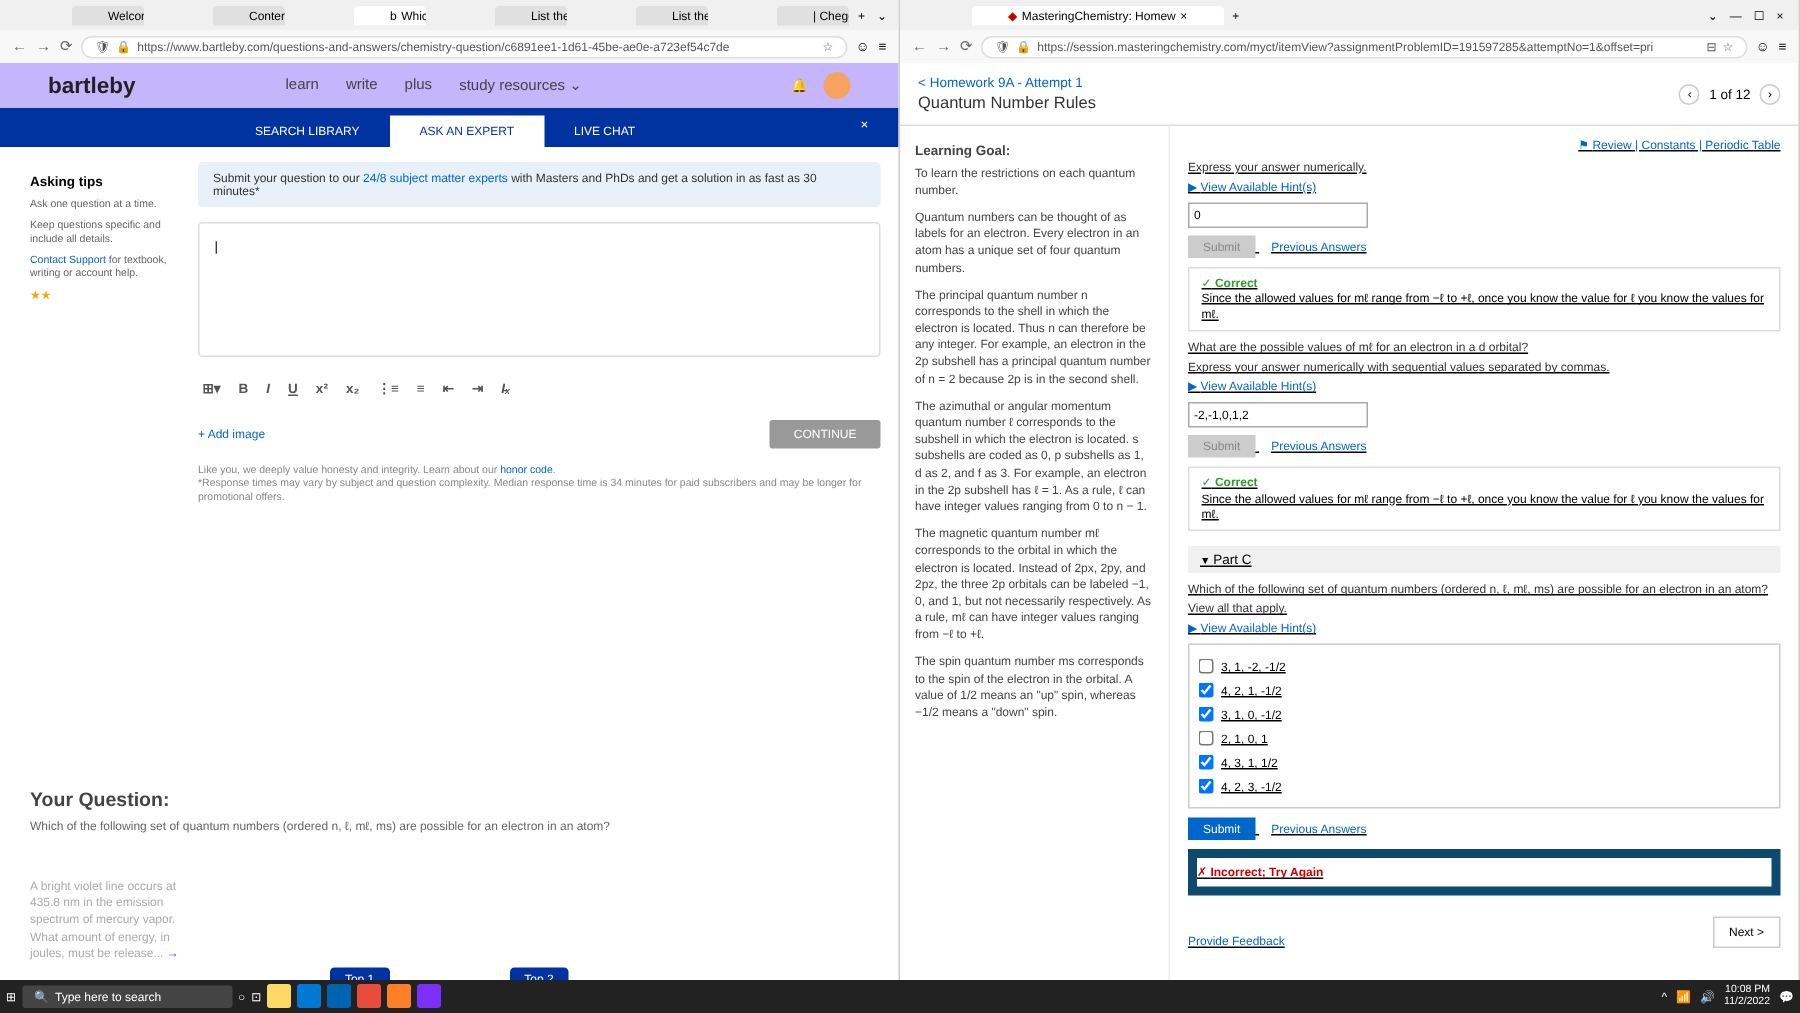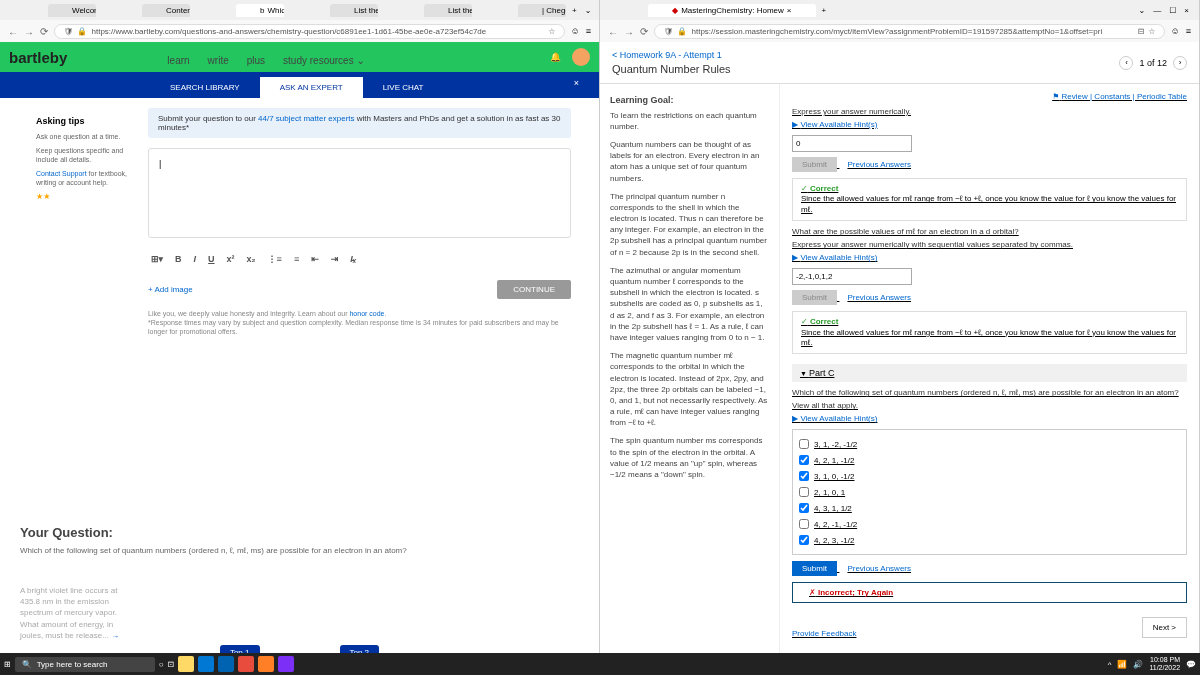--- a/index.html
+++ b/index.html
@@ -10,33 +10,33 @@
     .tab.inactive { background: #e0e0e0; }
     .tab-close { cursor: pointer; font-size: 8px; }
     .tab-new { padding: 0 4px; cursor: pointer; }
     .window-controls { margin-left: auto; display: flex; gap: 8px; padding: 0 6px; }
     .toolbar { display: flex; align-items: center; padding: 3px 8px; gap: 6px; background: #f8f8f8; height: 22px; }
     .nav-btn { cursor: pointer; color: #666; font-size: 10px; }
     .url-bar { flex: 1; background: #fff; border-radius: 10px; padding: 2px 8px; font-size: 8px; color: #555; display: flex; align-items: center; gap: 4px; border: 1px solid #ddd; }
     .lock-icon { font-size: 8px; }
     
     
-    .bartleby-header { display: flex; align-items: flex-end; padding: 6px 9px; background: #22c55e; }
+    .bartleby-header { display: flex; align-items: center; padding: 6px 32px; background: #c4b5fd; }
     .logo { font-size: 15px; font-weight: bold; color: #222; }
     .nav-links { display: flex; gap: 18px; margin-left: 100px; font-size: 10px; color: #444; }
     .nav-link { cursor: pointer; }
     .header-icons { margin-left: auto; display: flex; gap: 10px; align-items: center; }
     .avatar { width: 18px; height: 18px; border-radius: 50%; background: #f4a460; }
     
     .blue-tabs { background: #0033a0; display: flex; padding: 0 150px; height: 26px; align-items: flex-end; position: relative; }
     .blue-tab { padding: 6px 20px; color: #fff; font-size: 8px; cursor: pointer; }
     .blue-tab.active { background: #fff; color: #0033a0; }
     .blue-close { position: absolute; right: 20px; top: 6px; color: #fff; cursor: pointer; }
     
-    .content-area { flex: 1; display: flex; padding: 10px 28px; gap: 10px; overflow: hidden; }
+    .content-area { flex: 1; display: flex; padding: 10px 12px; gap: 10px; overflow: hidden; }
     .main-col { flex: 1; display: flex; flex-direction: column; gap: 10px; }
     .sidebar-left { width: 110px; background: #fff; padding: 8px; font-size: 8px; }
     .sidebar-left h4 { font-size: 9px; margin-bottom: 6px; }
     .sidebar-left p { color: #666; margin-bottom: 5px; font-size: 7px; line-height: 1.3; }
     .sidebar-left a { color: #0066cc; font-size: 7px; }
     .stars { color: #ffa500; font-size: 8px; }
     
     .submit-bar { background: #e8f0fa; padding: 6px 10px; font-size: 8px; color: #333; border-radius: 3px; }
     .submit-bar a { color: #0066cc; }
     
@@ -80,21 +80,21 @@
     .mc-instruction { font-size: 8px; color: #333; margin-bottom: 4px; }
     .hint-link { color: #0066cc; font-size: 8px; cursor: pointer; margin-bottom: 6px; display: block; }
     .answer-input { width: 120px; padding: 3px; border: 1px solid #aaa; font-size: 8px; }
     .prev-ans { color: #0066cc; font-size: 8px; margin-left: 8px; cursor: pointer; }
     .submit-btn-mc { background: #0066cc; color: #fff; border: none; padding: 3px 10px; font-size: 8px; cursor: pointer; }
     .submit-btn-mc.disabled { background: #ccc; color: #888; }
     
     .correct-box { border: 1px solid #ddd; padding: 5px 8px; font-size: 8px; margin: 6px 0; line-height: 1.3; }
     .correct-label { color: #2a9d2a; font-weight: bold; }
     .check-icon { color: #2a9d2a; }
-    .incorrect-box { border: 1px solid #0c4a6e; padding: 5px 16px; font-size: 8px; margin: 6px 0; }
+    .incorrect-box { border: 6px solid #0c4a6e; padding: 5px 0; font-size: 8px; margin: 6px 0; }
     .incorrect-label { color: #cc0000; font-weight: bold; }
     .x-icon { color: #cc0000; }
     
     .part-header { background: #f0f0f0; padding: 4px 8px; font-size: 9px; margin: 10px 0 6px; cursor: pointer; }
     .part-header::before { content: "▼ "; font-size: 7px; }
     
     .options-box { border: 1px solid #ccc; padding: 6px; font-size: 8px; }
     .option-row { display: flex; align-items: center; gap: 5px; padding: 3px 0; }
     .option-row input { width: 10px; height: 10px; cursor: pointer; }
     
@@ -186,21 +186,21 @@
   <div class="content-area">
     <div class="sidebar-left">
       <h4>Asking tips</h4>
       <p>Ask one question at a time.</p>
       <p>Keep questions specific and include all details.</p>
       <p><a>Contact Support</a><span> for textbook, writing or account help.</span></p>
       <div class="stars">★★</div>
     </div>
     <div class="main-col">
       <div class="submit-bar">
-        <span>Submit your question to our </span><a>44/7 subject matter experts</a><span> with Masters and PhDs and get a solution in as fast as 30 minutes*</span>
+        <span>Submit your question to our </span><a>24/8 subject matter experts</a><span> with Masters and PhDs and get a solution in as fast as 30 minutes*</span>
       </div>
       <div class="question-box">|</div>
       <div class="format-bar">
         <span class="fmt-btn">⊞▾</span>
         <span class="fmt-btn">B</span>
         <span class="fmt-btn italic">I</span>
         <span class="fmt-btn" style="text-decoration:underline">U</span>
         <span class="fmt-btn">x²</span>
         <span class="fmt-btn">x₂</span>
         <span class="fmt-btn">⋮≡</span>
@@ -341,24 +341,20 @@
             <input type="checkbox" checked="" style="">
             <span>3, 1, 0, -1/2</span>
           </div>
           <div class="option-row">
             <input type="checkbox" style="">
             <span>2, 1, 0, 1</span>
           </div>
           <div class="option-row">
             <input type="checkbox" checked="" style="">
             <span>4, 3, 1, 1/2</span>
-          </div>
-          <div class="option-row">
-            <input type="checkbox" style="">
-            <span>4, 2, -1, -1/2</span>
           </div>
           <div class="option-row">
             <input type="checkbox" checked="" style="">
             <span>4, 2, 3, -1/2</span>
           </div>
         </div>
       <div style="margin:6px 0">
         <button class="submit-btn-mc">Submit</button>
         <a class="prev-ans">Previous Answers</a>
       </div>

